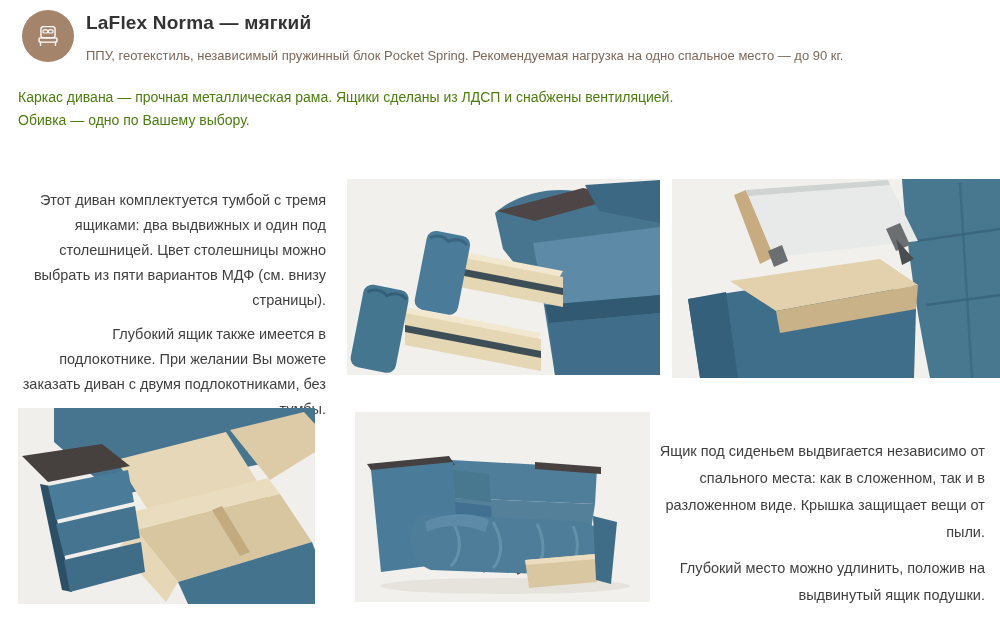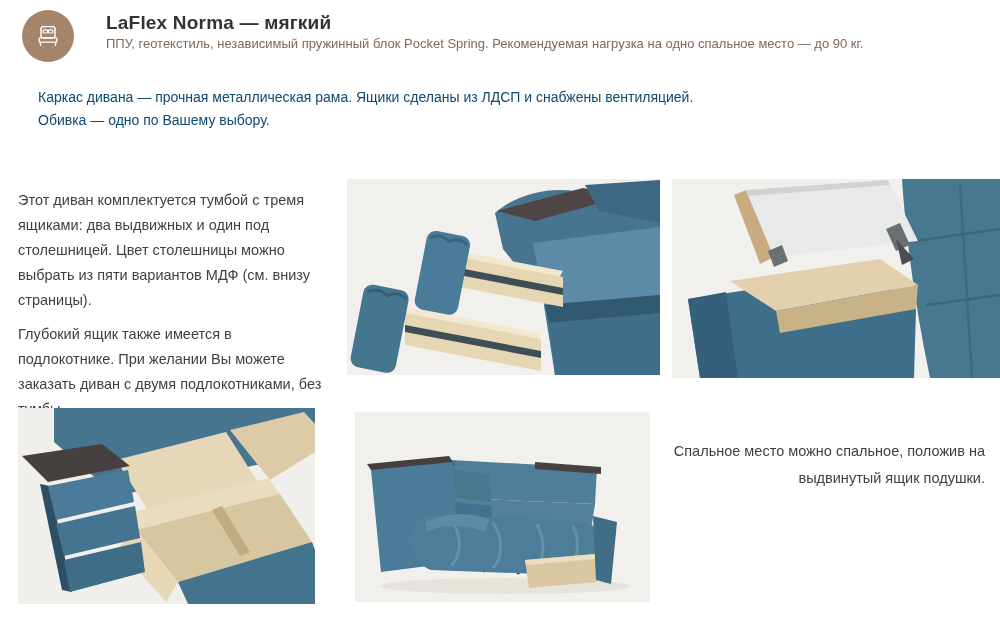--- a/index.html
+++ b/index.html
@@ -1,35 +1,35 @@
 <!DOCTYPE html>
 <html><head>
 <meta charset="utf-8">
 <style>
   * { box-sizing: border-box; margin: 0; padding: 0; }
   html, body { width: 1000px; height: 629px; background: #ffffff; overflow: hidden;
     font-family: "Liberation Sans", sans-serif; color: #404040; position: relative; }
 
   
-  .header { position: absolute; left: 22px; top: 10px; display: flex; align-items: flex-start; gap: 20px; }
+  .header { position: absolute; left: 22px; top: 10px; display: flex; align-items: flex-start; }
   .icon-circle { width: 52px; height: 52px; border-radius: 50%; background: #a5846c;
     display: flex; align-items: center; justify-content: center; flex: none; }
   .icon-circle svg { width: 30px; height: 30px; }
   .header-text { margin-left: 12px; padding-top: 2px; }
   .page-title { font-size: 19px; font-weight: 700; color: #333333; letter-spacing: .2px; }
-  .page-subtitle { margin-top: 2px; font-size: 13px; color: #7d685a; }
+  .page-subtitle { margin-top: 14px; font-size: 13px; color: #7d685a; }
 
   
-  .specs { position: absolute; left: 18px; top: 86px; font-size: 14px; line-height: 23px; color: #0c4a6e; margin-left: 20px; }
+  .specs { position: absolute; left: 18px; top: 86px; font-size: 14px; line-height: 23px; color: #4d7c0f; }
 
   
   .text-block { font-size: 14.5px; line-height: 25px; color: #3f3f3f; }
   .text-block p + p { margin-top: 9px; }
 
-  .tumba-text { position: absolute; left: 18px; top: 188px; width: 308px; }
+  .tumba-text { position: absolute; left: 18px; top: 188px; width: 308px; text-align: right; }
   .storage-text { position: absolute; left: 653px; top: 438px; width: 332px; text-align: right; line-height: 27px; }
 
   figure.photo { position: absolute; overflow: hidden; }
   figure.photo svg { display: block; width: 100%; height: 100%; }
 
   .photo-drawers  { left: 347px; top: 179px; width: 313px; height: 196px; }
   .photo-armrest  { left: 672px; top: 179px; width: 328px; height: 199px; }
   .photo-seatbox  { left: 18px;  top: 408px; width: 297px; height: 196px; }
   .photo-bed      { left: 355px; top: 412px; width: 295px; height: 190px; }
 </style>
@@ -165,14 +165,15 @@
     <path d="M96 108 C110 128 104 146 96 154 M138 110 C150 130 146 148 138 156 M182 112 C192 132 188 150 180 158 M218 114 C226 132 222 148 214 158" stroke="#6f9cb4" stroke-width="3" fill="none" opacity=".65"></path>
     <path d="M70 110 C90 100 120 100 134 108 L130 120 C112 112 88 112 72 120 Z" fill="#5d8aa6"></path>
 
     <path d="M170 148 L240 142 L242 170 L174 176 Z" fill="#d9c7a2"></path>
     <path d="M170 148 L240 142 L241 147 L171 153 Z" fill="#eaddc0"></path>
     <path d="M238 104 L262 110 L256 172 L241 168 Z" fill="#3f6d88"></path>
   </svg>
 </figure>
 
 <div class="text-block storage-text">
-  <p>Спальное место можно спальное, положив на выдвинутый ящик подушки.</p>
+  <p>Ящик под сиденьем выдвигается независимо от спального места: как в сложенном, так и в разложенном виде. Крышка защищает вещи от пыли.</p>
+  <p>Глубокий место можно удлинить, положив на выдвинутый ящик подушки.</p>
 </div>
 
 </body></html>

